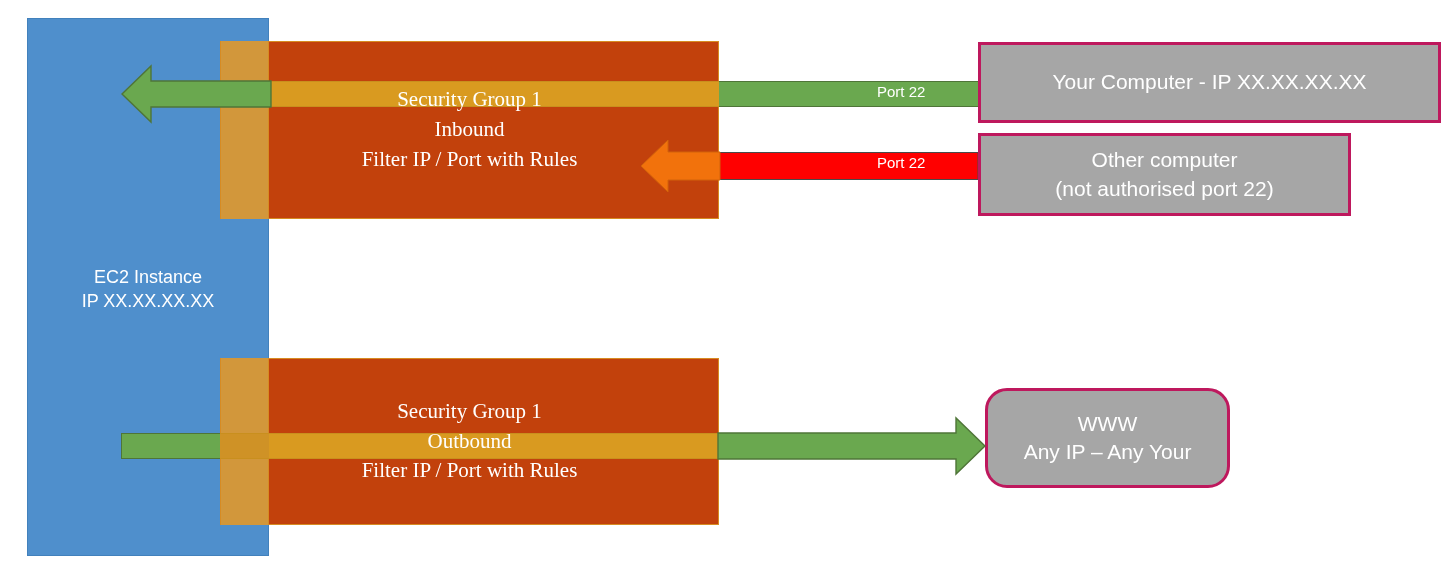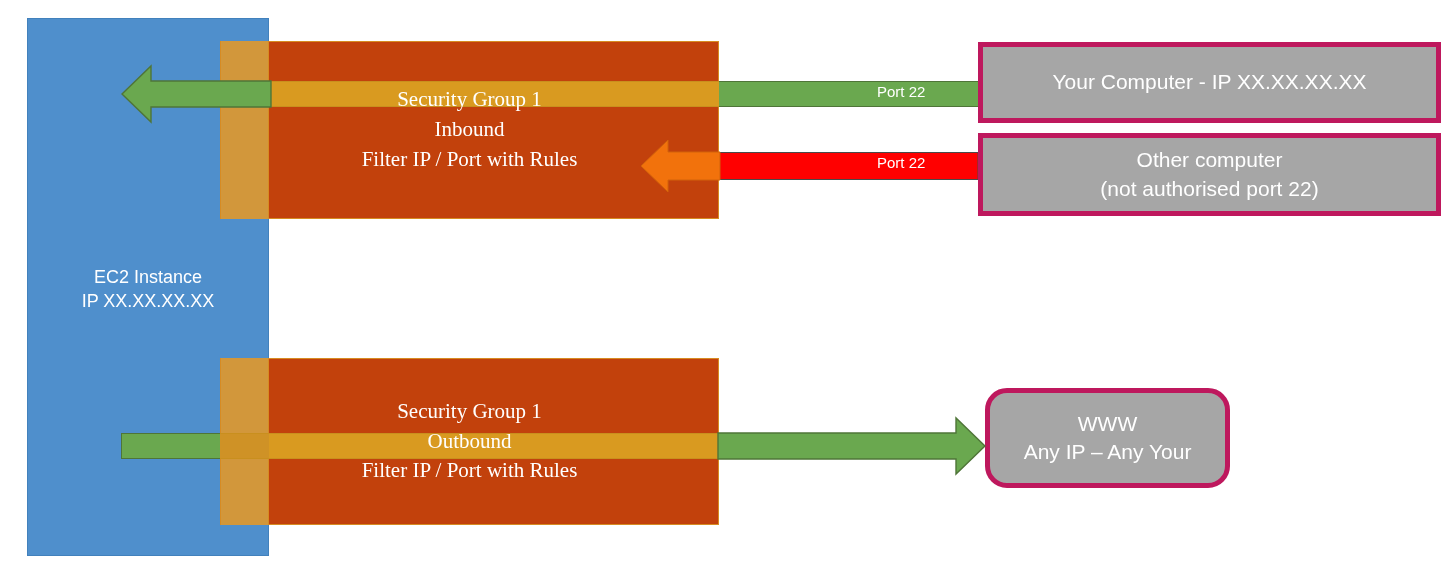--- a/index.html
+++ b/index.html
@@ -58,21 +58,21 @@
     font-size: 21px;
     line-height: 1.42;
     color: #ffffff;
     text-align: center;
     width: 100%;
     pointer-events: none;
   }
 
   .gray-box {
     background: #A6A6A6;
-    border: 5px solid #be185d;
+    border: 3px solid #be185d;
     font-size: 21px;
     line-height: 1.34;
     color: #ffffff;
   }
 
   
   .arrow {
     position: absolute;
   }
   .arrow svg {
@@ -153,21 +153,21 @@
     <svg width="80" height="64" viewBox="0 0 80 64">
       <polygon points="1,32 28,6 28,18 80,18 80,46 28,46 28,58" fill="#F2720C" stroke="#D2630A" stroke-width="1" stroke-linejoin="miter"></polygon>
     </svg>
   </div>
   <div class="arrow-label" style="left:877px; top:155px;">Port 22</div>
 
   <div class="box gray-box" style="left:978px; top:42px; width:463px; height:81px;">
     <div>Your Computer - IP XX.XX.XX.XX</div>
   </div>
 
-  <div class="box gray-box" style="left:978px; top:133px; width:463px; height:83px;">
+  <div class="box gray-box" style="left:978px; top:133px; width:373px; height:83px;">
     <div>Other computer</div>
     <div>(not authorised port 22)</div>
   </div>
 
   <div class="box sg-box" style="left:220px; top:358px; width:499px; height:167px;">
     <div class="sg-text">Security Group 1</div>
     <div class="sg-text">Outbound</div>
     <div class="sg-text">Filter IP / Port with Rules</div>
   </div>
   <div class="overlap" style="left:220px; top:358px; width:49px; height:167px;"></div>

